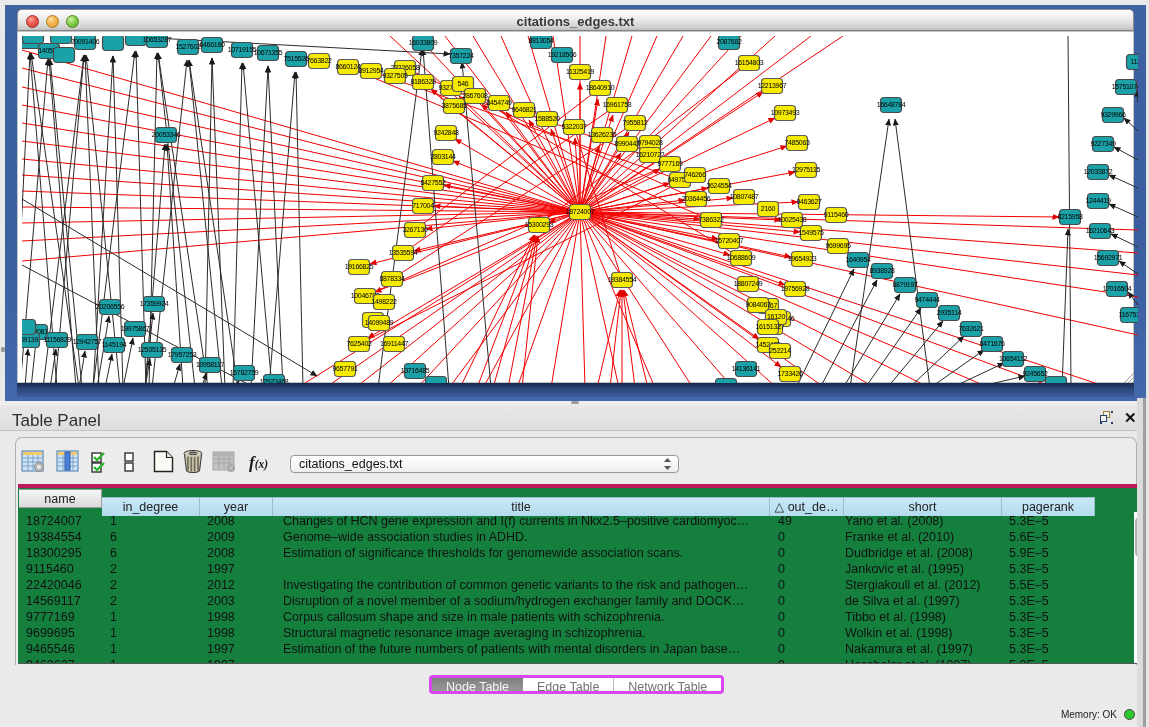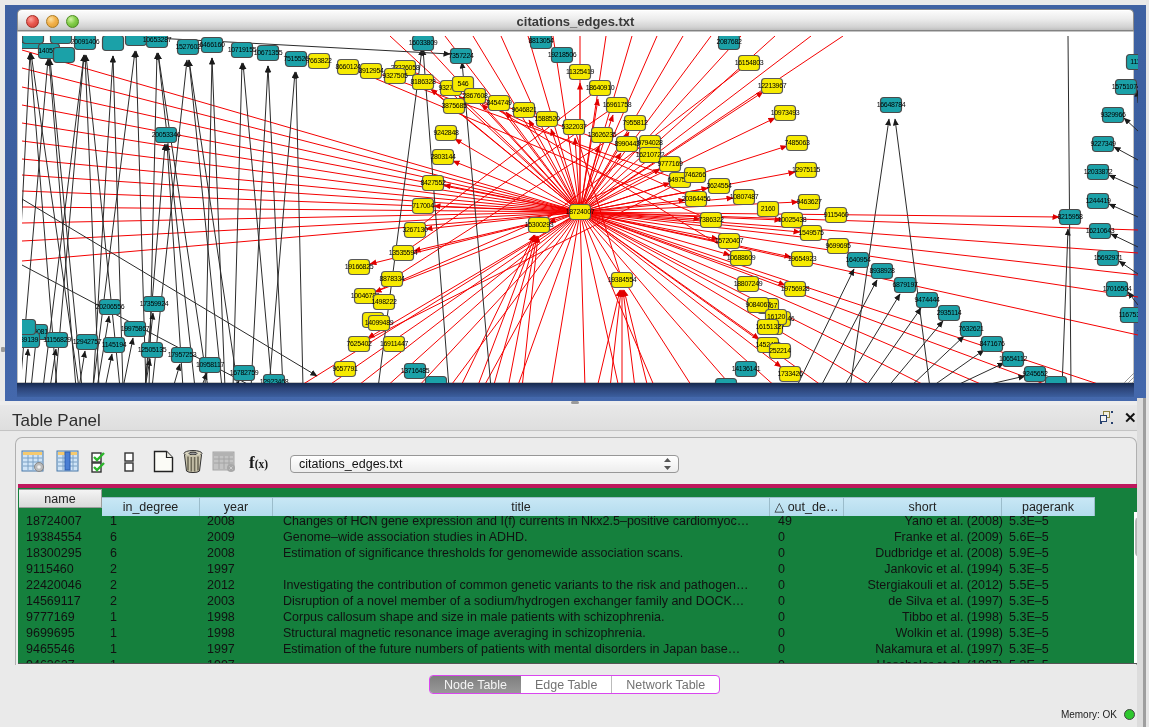--- a/index.html
+++ b/index.html
@@ -14,25 +14,25 @@
 #gap{position:absolute;left:0;top:401px;width:1149px;height:6px;background:#ededed}
 #tpbar{position:absolute;left:0;top:405px;width:1149px;height:26px;background:linear-gradient(180deg,#e8e8e8,#dedede);border-bottom:1px solid #c4c4c4}
 #tpbar .t{position:absolute;left:12px;top:6px;font-size:17px;color:#2e2e2e}
 #below{position:absolute;left:0;top:432px;width:1149px;height:295px;background:#eaeaea}
 #panel{position:absolute;left:15px;top:437px;width:1122px;height:228px;background:#ececec;border:1px solid #b0b0b0;border-radius:7px 7px 0 0;border-bottom:none}
 #tablewrap{position:absolute;left:2px;top:46px;width:1130px;height:180px;background:#15803d;border-top:4px solid #be185d;border-bottom:1px solid #555;overflow:hidden}
 .hdr{position:absolute;top:9px;height:19px;font-size:12.5px;color:#222;text-align:center;line-height:19px;background:linear-gradient(180deg,#c8e7f5,#b4dcee);border-right:1px solid #9bbccb;border-top:1px solid #9bbccb}
 .hname{background:linear-gradient(180deg,#f4f4f4,#dadada);border:1px solid #9c9c9c;border-left:none;top:3px}
 .tr{position:relative;height:16px;font-size:12.5px;color:#111;white-space:nowrap}
 .tr span{position:absolute;top:0;line-height:16px}
-.c1{left:7px}.c2{left:91px}.c3{left:188px}.c4{left:264px}.c5{left:759px}.c6{left:826px;width:158px;text-align:right}.c7{left:990px}
+.c1{left:7px}.c2{left:91px}.c3{left:188px}.c4{left:264px}.c5{left:759px}.c6{left:826px;width:158px;text-align:left}.c7{left:990px}
 #rows{position:absolute;left:1px;top:25px;width:1105px}
 #vsb{position:absolute;right:3px;top:24px;width:11px;height:152px;background:#fff}
 #vsb .th{position:absolute;left:1px;top:5px;width:9px;height:40px;border-radius:5px;background:linear-gradient(90deg,#b8b8b8,#9f9f9f)}
-#tabs{position:absolute;left:429px;top:675px;height:19px;display:flex;border:1px solid #d946ef;border-radius:4px;overflow:hidden;background:#fff}
+#tabs{position:absolute;left:429px;top:675px;height:19px;display:flex;border:3px solid #d946ef;border-radius:4px;overflow:hidden;background:#fff}
 #tabs div{font-size:12.5px;padding:0 14px;line-height:18px;color:#737373}
 #tabs .sel{background:linear-gradient(180deg,#7f7f7f,#989898);color:#f4f4f4}
 #tabs .sep{border-left:1px solid #bbb;padding:0}
 #mem{position:absolute;right:32px;top:709px;font-size:10px;color:#222}
 #memdot{position:absolute;right:14px;top:709px;width:11px;height:11px;border-radius:50%;background:#2ec72e;border:1px solid #444}
 #redge{position:absolute;right:0;top:0;width:3px;height:727px;background:#e6e6e6}
 #redge2{position:absolute;right:3px;top:398px;width:3px;height:329px;background:#9e9e9e}
 #redge3{position:absolute;right:6px;top:398px;width:6px;height:329px;background:#dcdcdc}
 #float{position:absolute;left:1100px;top:411px;width:13px;height:13px}
 #xbtn{position:absolute;left:1124px;top:409px;font-size:15px;font-weight:bold;color:#111}
@@ -827,21 +827,21 @@
       </g>
 
     <g transform="translate(193,2)" opacity="0.85">
         <rect x="0" y="0" width="21" height="18" fill="#bdbdbd" stroke="#9a9a9a"></rect>
         <rect x="1" y="1" width="19" height="3" fill="#a8a8a8"></rect>
         <path d="M1,7 h19 M1,11 h19 M6,4 v13 M11,4 v13 M16,4 v13" stroke="#989898" fill="none"></path>
         <circle cx="18" cy="16" r="4" fill="#9c9c9c"></circle>
         <path d="M16.5,14.5 l3,3 m0,-3 l-3,3" stroke="#c9c9c9"></path>
       </g>
   </svg>
-  <div style="position:absolute;left:233px;top:15px;width:40px;font-family:'Liberation Serif',serif;font-weight:bold;color:#1a1a1a"><span style="font-size:17px">f</span><span style="font-size:11.5px">(x)</span></div>
+  <div style="position:absolute;left:233px;top:15px;width:40px;font-family:'Liberation Serif',serif;font-style:italic;font-weight:bold;color:#1a1a1a"><span style="font-size:17px">f</span><span style="font-size:11.5px">(x)</span></div>
   <div style="position:absolute;left:274px;top:17px;width:389px;height:18px;border:1px solid #979797;border-radius:4px;background:linear-gradient(180deg,#fff,#ededed);font-size:12.5px;color:#111;line-height:17px;padding-left:8px">citations_edges.txt
     <svg width="9" height="12" style="position:absolute;right:6px;top:2px">
         <path d="M4.5,0 L8,4 H1 z M4.5,12 L1,8 H8 z" fill="#555"></path>
       </svg>
   </div>
   <div id="tablewrap">
     <div class="hdr hname" style="left:1px;width:83px;top:1px">name</div>
     <div class="hdr" style="left:84px;width:98px">in_degree</div>
     <div class="hdr" style="left:182px;width:73px">year</div>
     <div class="hdr" style="left:255px;width:497px">title</div>
@@ -857,38 +857,38 @@
           <span class="c5">49</span>
           <span class="c6">Yano et al. (2008)</span>
           <span class="c7">5.3E–5</span>
         </div>
 <div class="tr">
           <span class="c1">19384554</span>
           <span class="c2">6</span>
           <span class="c3">2009</span>
           <span class="c4">Genome–wide association studies in ADHD.</span>
           <span class="c5">0</span>
-          <span class="c6">Franke et al. (2009)</span>
+          <span class="c6">Franke et al. (2010)</span>
           <span class="c7">5.6E–5</span>
         </div>
 <div class="tr">
           <span class="c1">18300295</span>
           <span class="c2">6</span>
           <span class="c3">2008</span>
           <span class="c4">Estimation of significance thresholds for genomewide association scans.</span>
           <span class="c5">0</span>
           <span class="c6">Dudbridge et al. (2008)</span>
           <span class="c7">5.9E–5</span>
         </div>
 <div class="tr">
           <span class="c1">9115460</span>
           <span class="c2">2</span>
           <span class="c3">1997</span>
           <span class="c5">0</span>
-          <span class="c6">Jankovic et al. (1994)</span>
+          <span class="c6">Jankovic et al. (1995)</span>
           <span class="c7">5.3E–5</span>
         </div>
 <div class="tr">
           <span class="c1">22420046</span>
           <span class="c2">2</span>
           <span class="c3">2012</span>
           <span class="c4">Investigating the contribution of common genetic variants to the risk and pathogen…</span>
           <span class="c5">0</span>
           <span class="c6">Stergiakouli et al. (2012)</span>
           <span class="c7">5.5E–5</span>

